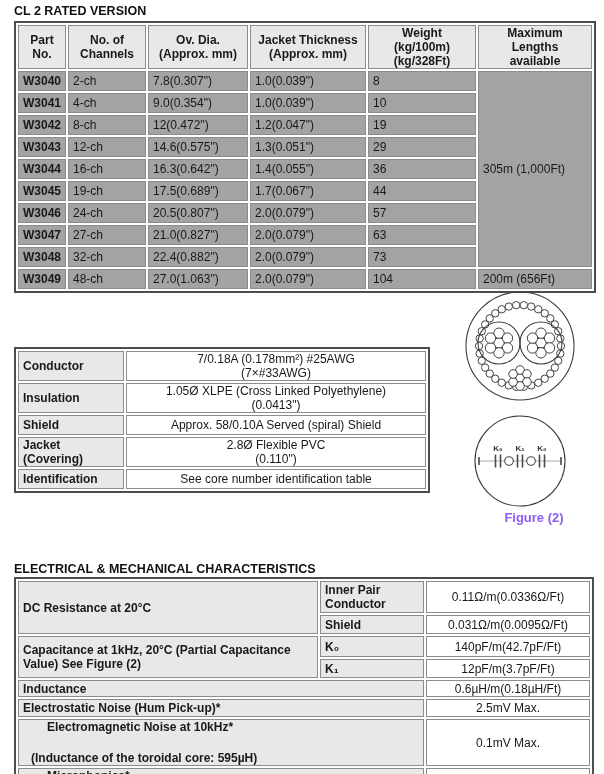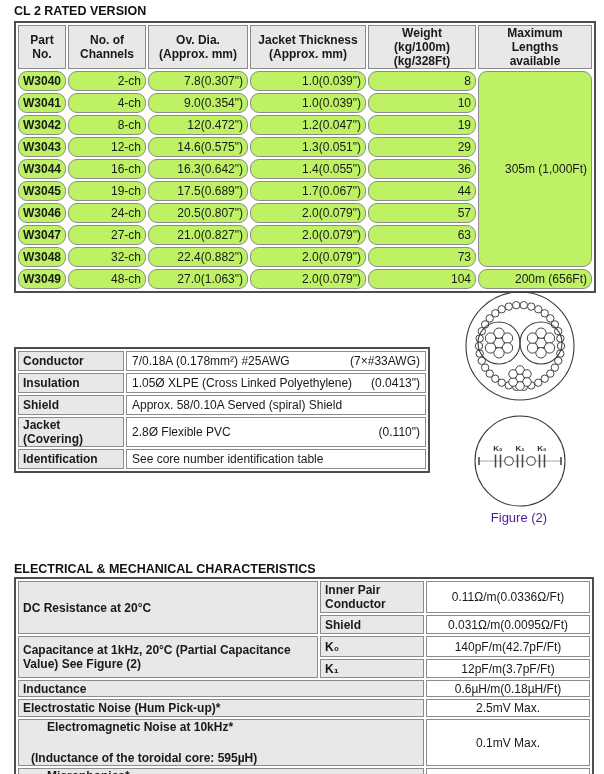--- a/index.html
+++ b/index.html
@@ -4,33 +4,33 @@
 <style>
   html,body{margin:0;padding:0;background:#fff;}
   .page{position:relative;width:604px;height:774px;overflow:hidden;background:#fff;
         font-family:"Liberation Sans","DejaVu Sans",sans-serif;color:#191919;}
   .sec-title{position:absolute;left:14px;font-size:12.5px;font-weight:bold;color:#111;white-space:nowrap;}
   table{position:absolute;left:14px;border-collapse:separate;border-spacing:2px;
         background:#fff;border:2px solid #4d4d4d;table-layout:fixed;}
   th,td{border:1px solid #8c8c8c;font-size:12px;padding:0 4px;overflow:hidden;}
   th{background:#e8e8e8;font-weight:bold;text-align:center;height:32px;line-height:14px;}
   th span{display:block;}
-  .t1 td{height:18px;text-align:right;background:#bef264;border-radius:9px;}
+  .t1 td{height:18px;text-align:left;background:#a3a3a3;}
   .t1 td.part{font-weight:bold;}
   .t1 td.maxlen{vertical-align:middle;}
   .t2 td{height:18px;background:#fff;}
   .t2 td.lbl, .t3 td.lbl, .t3 td.sub{background:#e8e8e8;font-weight:bold;text-align:left;}
   .t2 td.val2{padding:0 5px;}
-  .t2 .flexv{display:flex;justify-content:space-between;align-items:center;width:100%;}
+  .t2 .flexv{display:flex;justify-content:space-between;align-items:center;width:100%;flex-direction:column;}
   .t3 td.val{text-align:center;background:#fff;}
   .t3 td.lbl span{display:block;line-height:14px;padding-left:24px;}
   .t3 td.lbl .ind{padding-left:8px;margin-top:17px;}
   .figwrap{position:absolute;left:455px;top:288px;width:140px;height:230px;}
-  .figcap{position:absolute;left:452px;top:510px;width:134px;text-align:center;
-          font-size:13px;font-weight:normal;color:#4c1d95;}
+  .figcap{position:absolute;left:467px;top:510px;width:134px;text-align:center;
+          font-size:13px;font-weight:bold;color:#8b5cf6;}
   .ln{fill:none;stroke:#3c3c3c;stroke-width:1.1px;}
   .lngray{stroke:#a9a9a9;stroke-width:1.2px;}
   .bar{stroke:#4a4a4a;stroke-width:1.6px;}
   .klabel{font-family:"Liberation Sans","DejaVu Sans",sans-serif;font-size:8px;font-weight:bold;
           fill:#333;text-anchor:middle;}
 </style>
 </head>
 <body>
 
 <div class="page">

